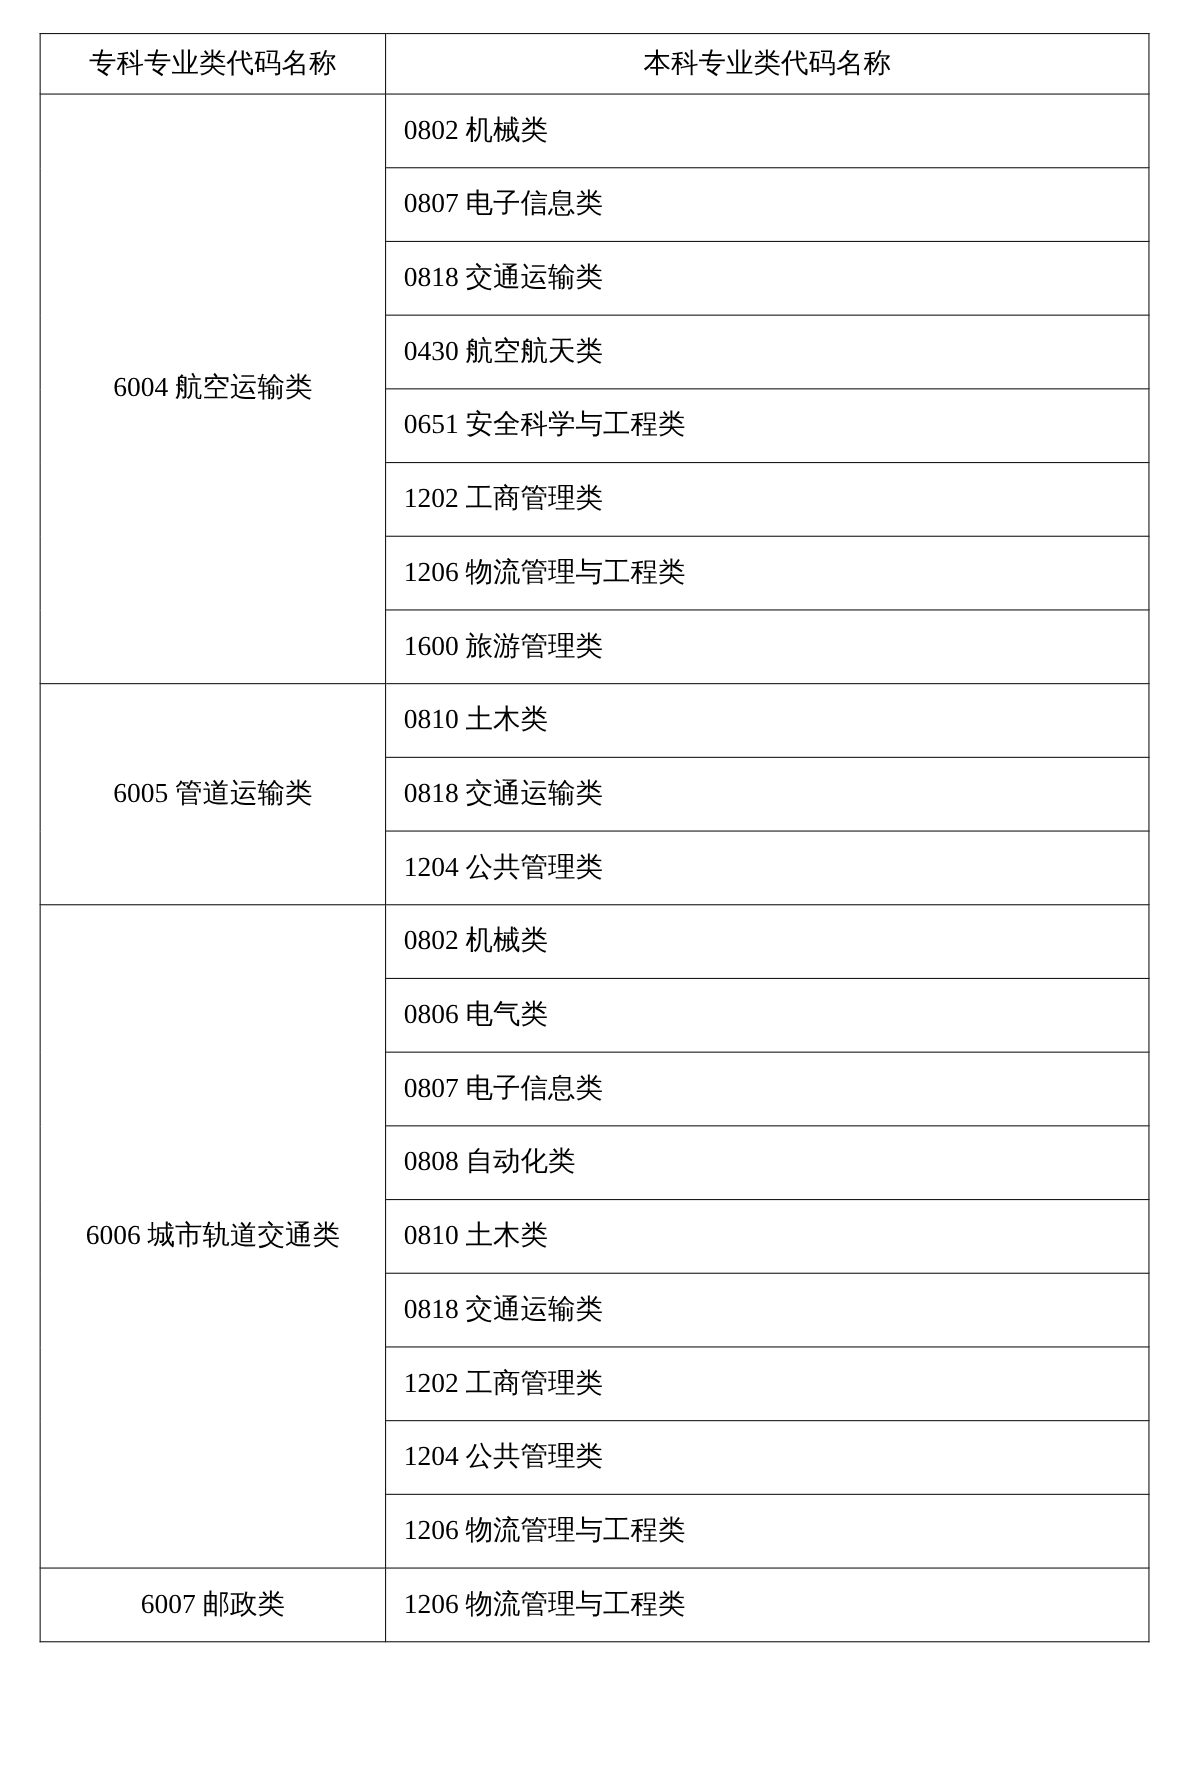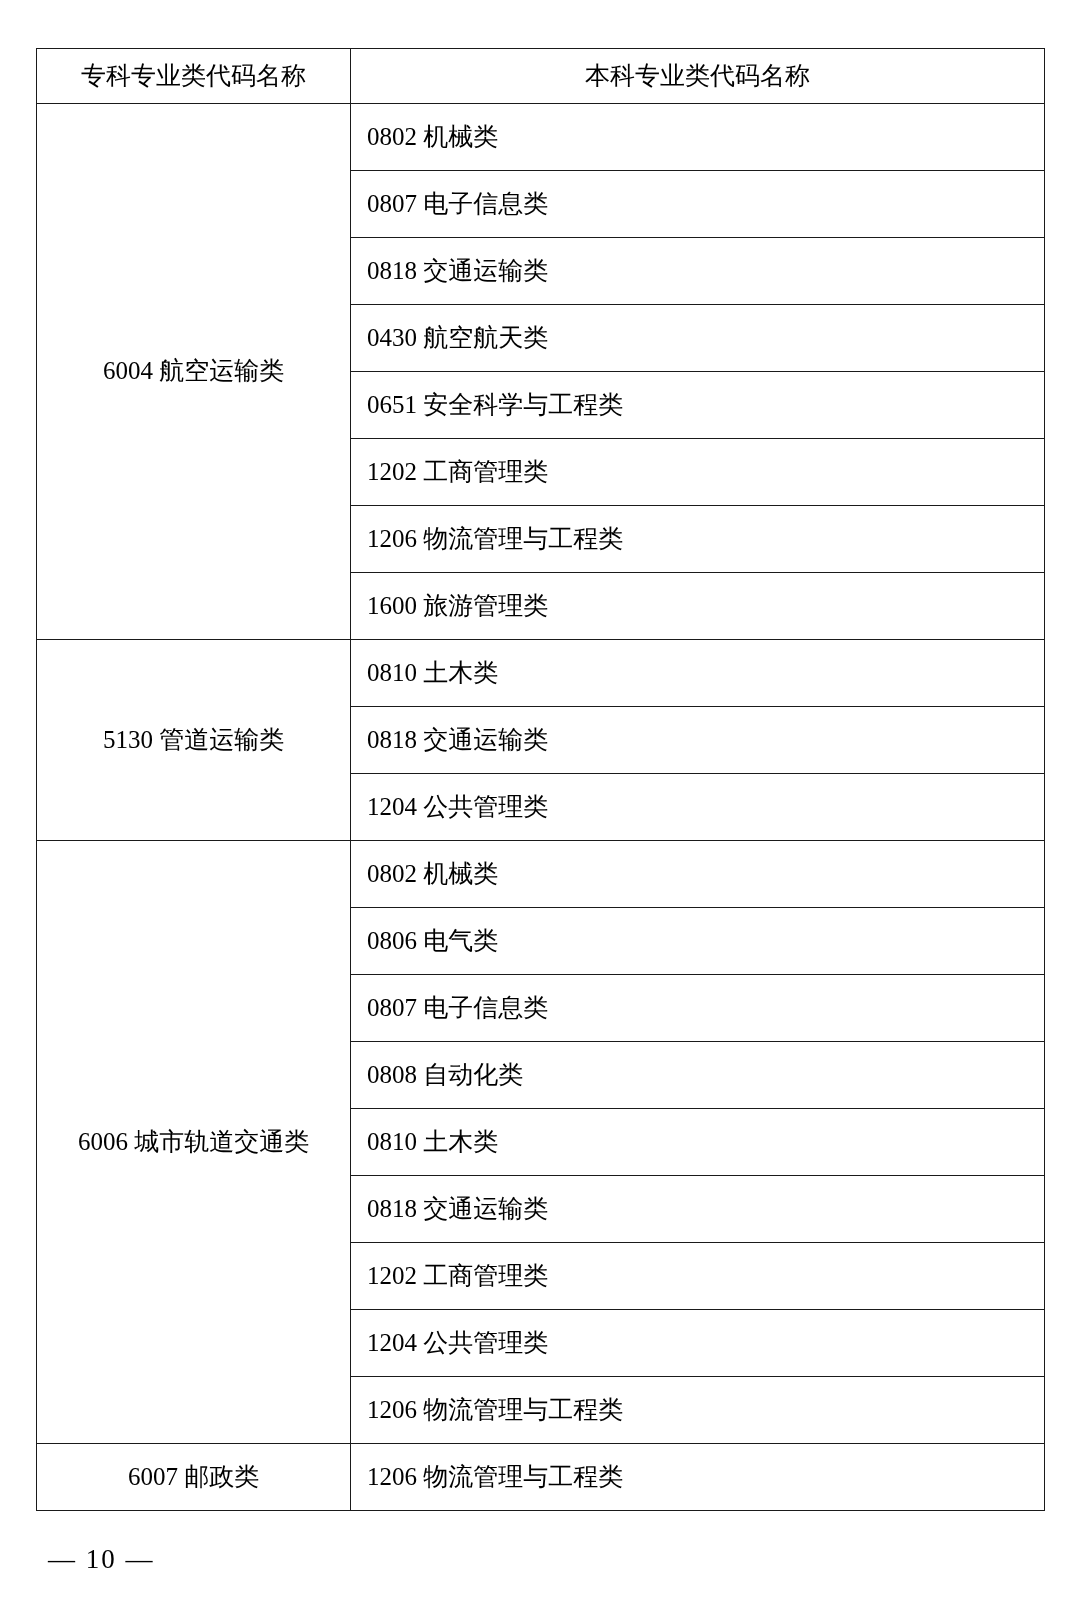--- a/index.html
+++ b/index.html
@@ -18,21 +18,21 @@
     width: 1080px;
     height: 1613px;
     box-sizing: border-box;
     padding: 30px 36px 0 36px;
     position: relative;
   }
   table.major-table {
     width: 1008px;
     border-collapse: collapse;
     table-layout: fixed;
-    margin-top: 18px;
+    margin-top: 0;
   }
   table.major-table td,
   table.major-table th {
     border: 1px solid #1a1a1a;
     padding: 0 16px;
     font-size: 25px;
     font-weight: normal;
     line-height: 1.3;
     vertical-align: middle;
     background: #ffffff;
@@ -102,21 +102,21 @@
         <tr>
           <td class="item-cell">1202 工商管理类</td>
         </tr>
         <tr>
           <td class="item-cell">1206 物流管理与工程类</td>
         </tr>
         <tr>
           <td class="item-cell">1600 旅游管理类</td>
         </tr>
         <tr>
-          <td class="group-cell" rowspan="3">5130 管道运输类</td>
+          <td class="group-cell" rowspan="3">6005 管道运输类</td>
           <td class="item-cell">0810 土木类</td>
         </tr>
         <tr>
           <td class="item-cell">0818 交通运输类</td>
         </tr>
         <tr>
           <td class="item-cell">1204 公共管理类</td>
         </tr>
         <tr>
           <td class="group-cell" rowspan="9">6006 城市轨道交通类</td>
@@ -146,14 +146,13 @@
         <tr>
           <td class="item-cell">1206 物流管理与工程类</td>
         </tr>
         <tr>
           <td class="group-cell" rowspan="1">6007 邮政类</td>
           <td class="item-cell">1206 物流管理与工程类</td>
         </tr>
       </tbody>
   </table>
 
-  <div class="page-number">— 10 —</div>
 </div>
 
 </body></html>

